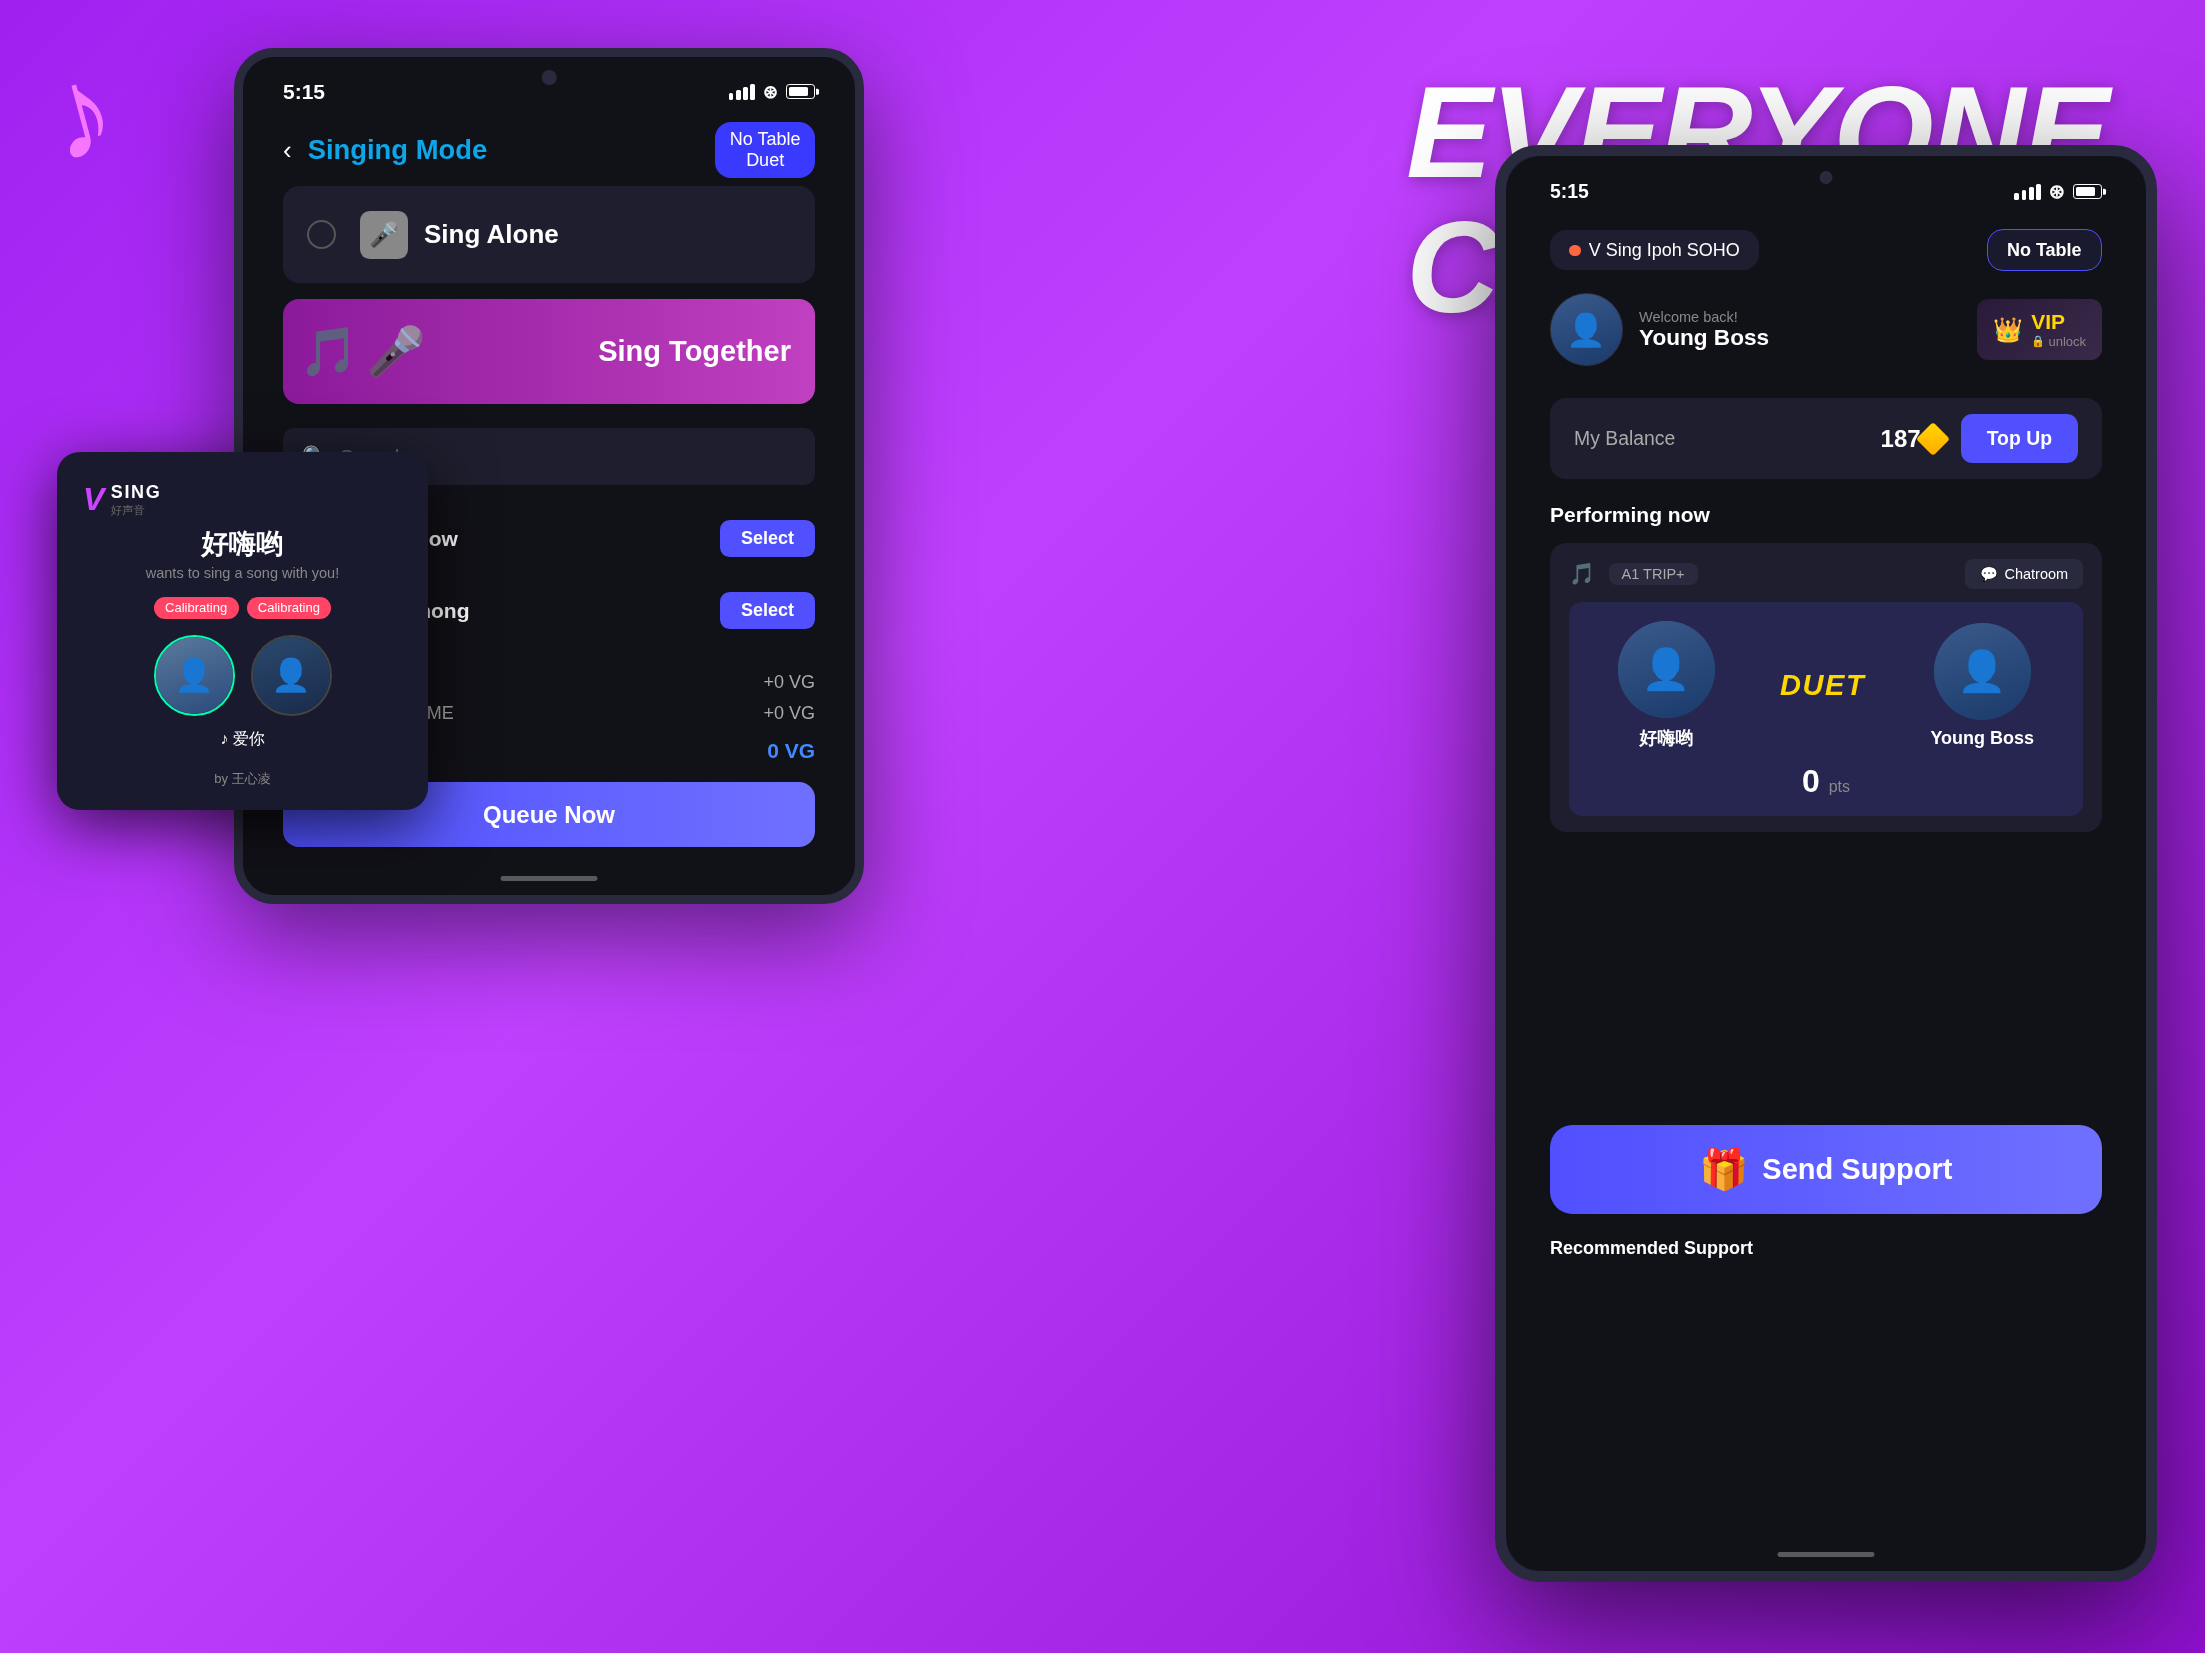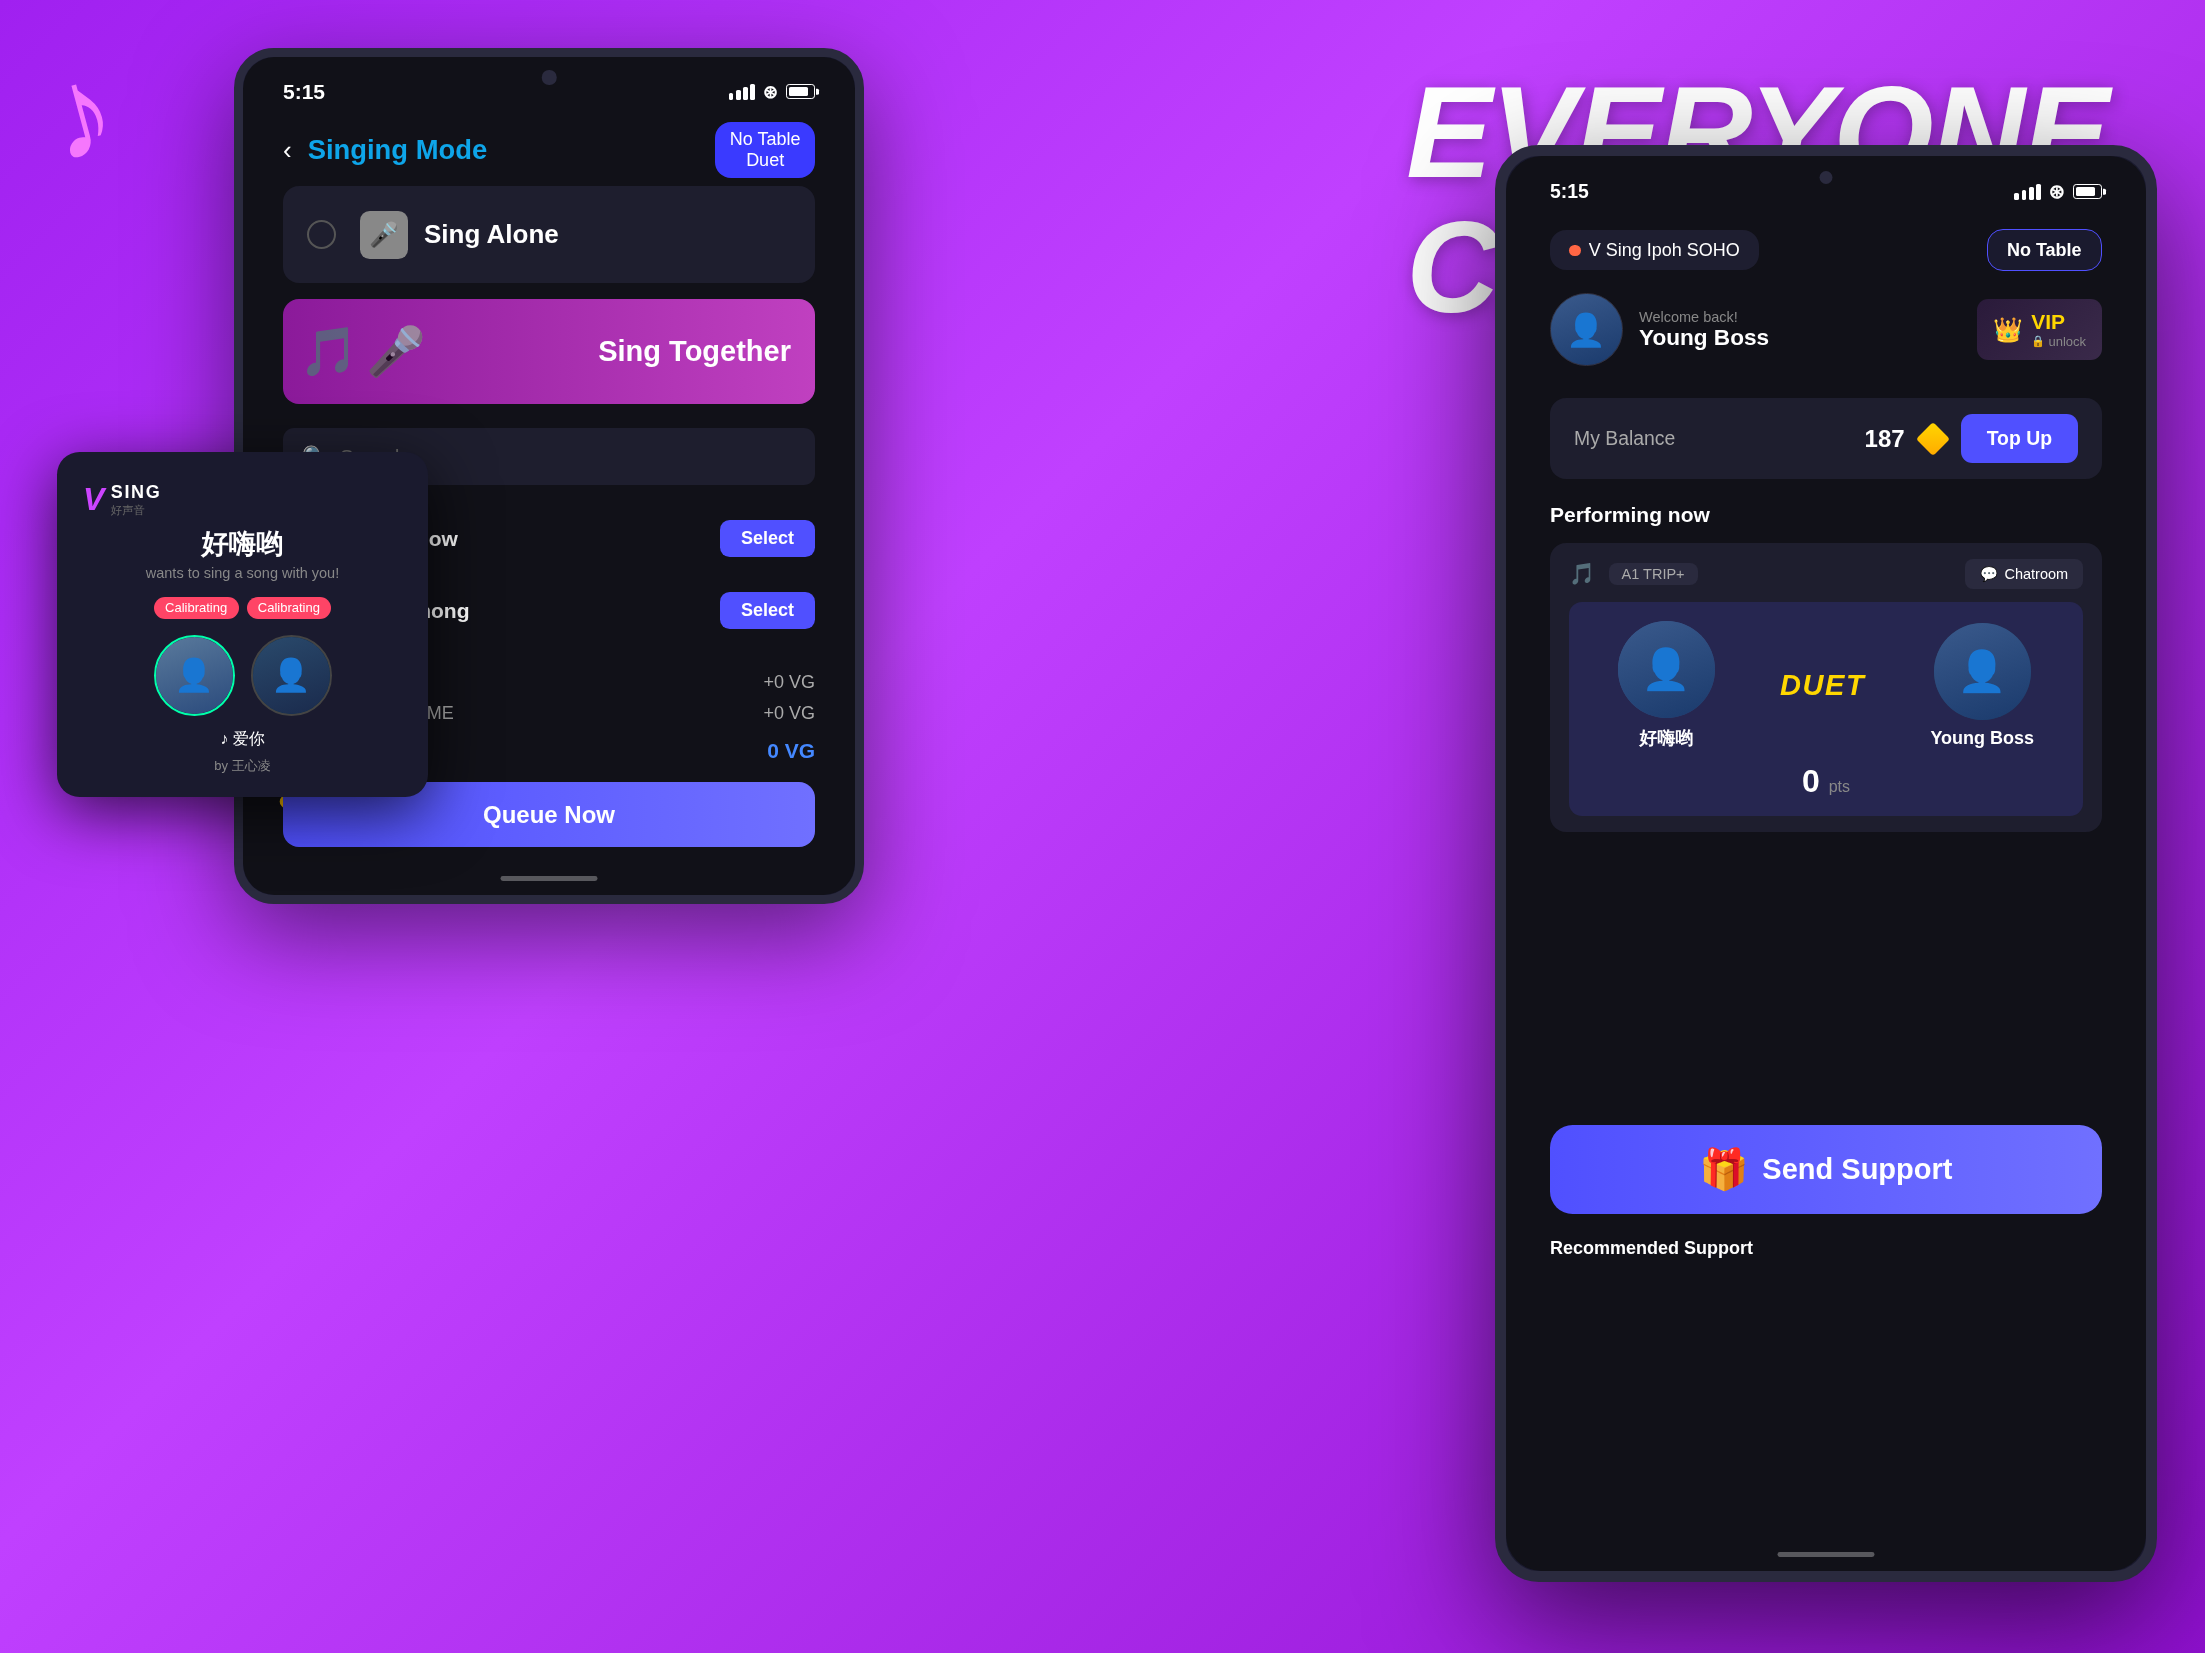--- a/index.html
+++ b/index.html
@@ -299,21 +299,21 @@
     .popup-avatars { display: flex; gap: 16px; justify-content: center; margin-bottom: 13px; }
     .popup-avatar {
       width: 81px; height: 81px;
       border-radius: 50%;
       border: 2.4px solid #00ffaa;
       overflow: hidden;
       background: linear-gradient(135deg, #2a4a6c, #1a2a4c);
       display: flex; align-items: center; justify-content: center;
     }
     .popup-avatar.avatar2 { background: linear-gradient(135deg, #1a3a5c, #0a2a4c); border-color: #444; }
-    .popup-song { color: white; font-size: 16px; text-align: center; margin-bottom: 7px; }
+    .popup-song { color: white; font-size: 16px; text-align: center; margin-bottom: 20px; }
     .popup-song-sub { color: #888; font-size: 13px; text-align: center; margin-bottom: 0; }
     .popup-btns { display: flex; gap: 13px; }
     .decline-btn {
       flex: 1;
       height: 48px;
       background: white;
       border-radius: 24px;
       display: flex; align-items: center; justify-content: center;
       color: #333;
       font-size: 16px;
@@ -442,21 +442,21 @@
       height: 81px;
       background: #1e1e2e;
       border-radius: 16px;
       display: flex;
       align-items: center;
       padding: 0 24px;
       gap: 16px;
       z-index: 2;
     }
     .balance-label-lg { color: #aaa; font-size: 19.4px; flex: 1; }
-    .balance-amount-lg { color: white; font-size: 24px; font-weight: 700; display: flex; align-items: center; gap: 16px; }
+    .balance-amount-lg { color: white; font-size: 24px; font-weight: 700; display: flex; align-items: center; gap: 0; }
     .gem-diamond {
       width: 24px; height: 24px;
       background: linear-gradient(135deg, #ffd700, #ffaa00);
       transform: rotate(45deg);
       border-radius: 3.2px;
     }
     .top-up-btn {
       background: #5050ff;
       color: white;
       border-radius: 11.3px;

